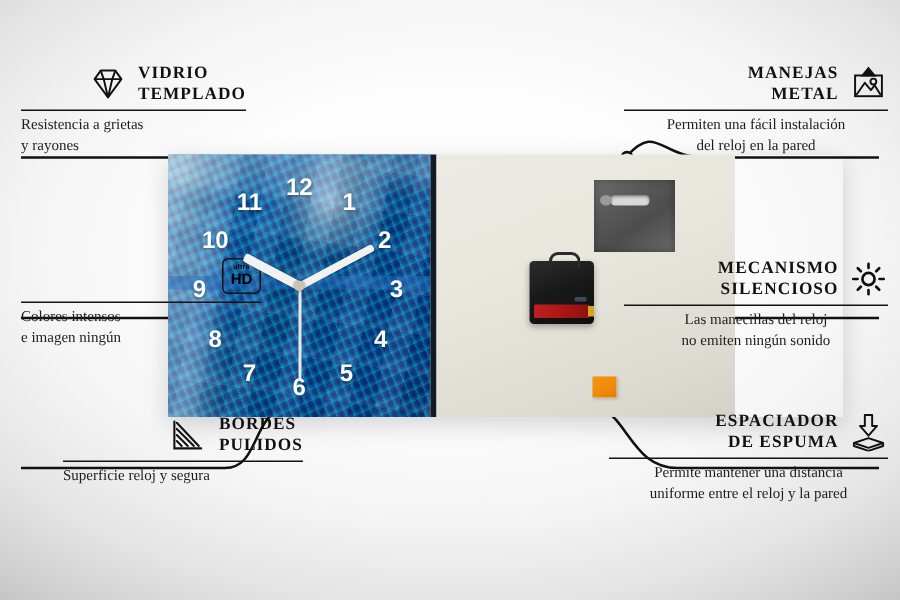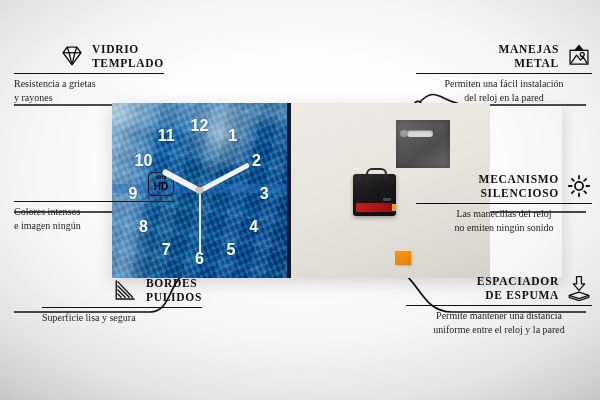--- a/index.html
+++ b/index.html
@@ -314,21 +314,21 @@
               <path d="M6 11 L20 25"></path>
               <path d="M6 16 L15 25"></path>
               <path d="M6 21 L10 25"></path>
         </g>
           </svg>
       </span>
       <span class="title">BORDES
 PULIDOS</span>
     </div>
     <div class="rule"></div>
-    <div class="desc">Superficie lisa y segura</div>
+    <div class="desc">Superficie reloj y segura</div>
   </div>
 
   <div class="callout right" id="c-manejas">
     <div class="head">
       <span class="title">MANEJAS
 METAL</span>
       <span class="icon">
         <svg viewBox="0 0 32 32">
             <g stroke="#111" stroke-width="1.6" fill="none">
           <path d="M16 3 L11 9 H21 Z" fill="#111"></path>

